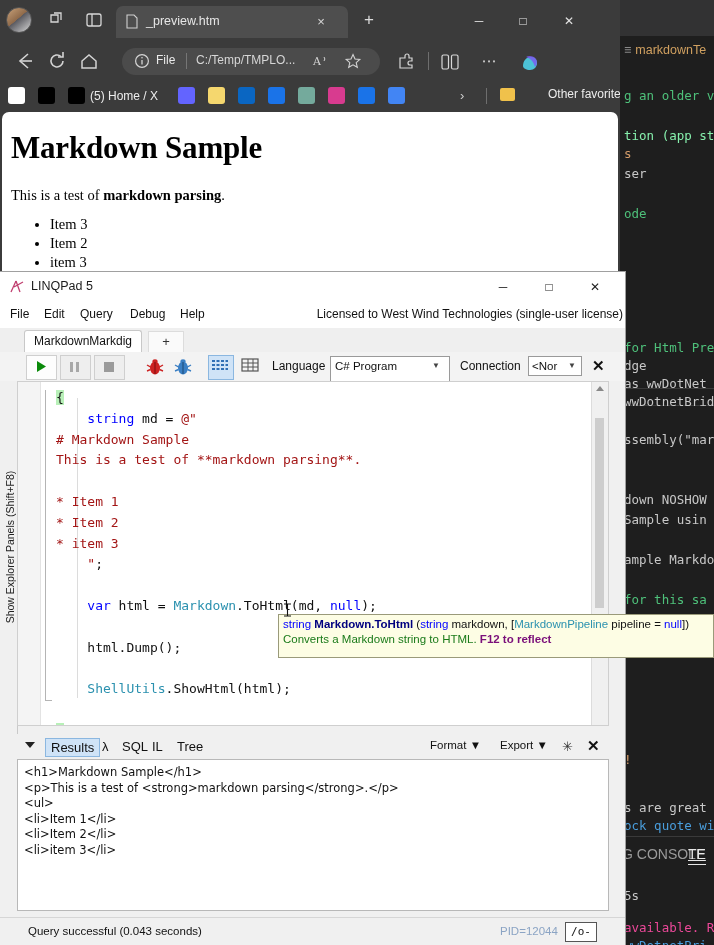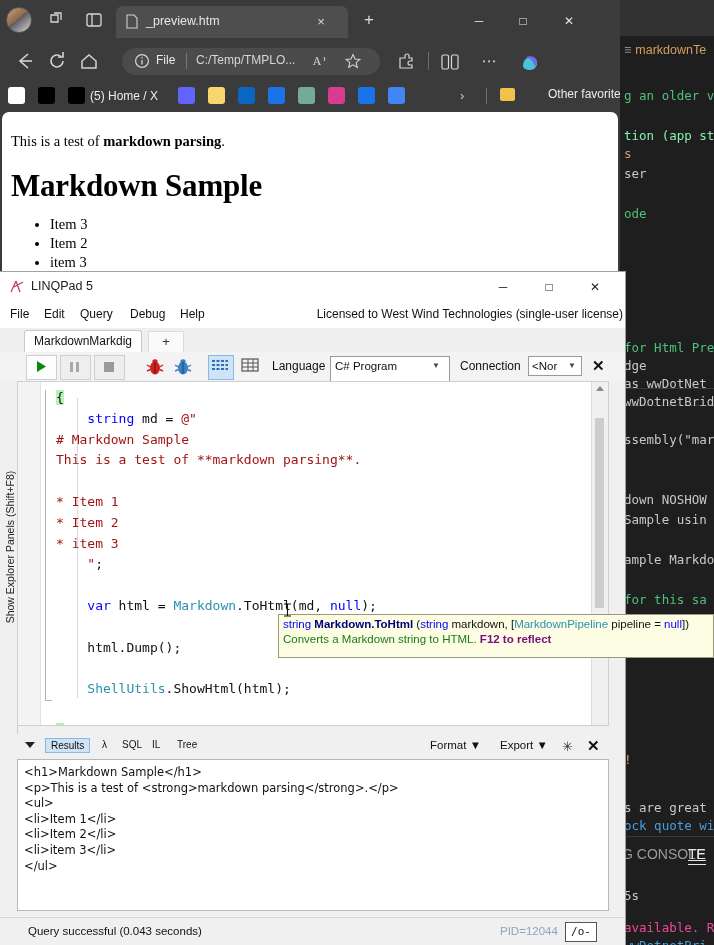--- a/index.html
+++ b/index.html
@@ -151,21 +151,21 @@
   #tt-l1{font-size:11.5px;white-space:nowrap;color:#111;}
   #tt-l2{font-size:11.5px;white-space:nowrap;color:#1a7a1a;margin-top:3px;}
   .tt-kw{color:#0000ff;} .tt-typ{color:#2b91af;} .tt-b{font-weight:bold;color:#00007f;}
   .tt-f12{color:#7a0f7a;font-weight:bold;}
   #tt-cursor{position:absolute;left:283px;top:603px;z-index:31;width:9px;height:14px;}
 
   
   #lp-restb{position:absolute;left:17px;top:462px;width:592px;height:25px;background:#f0f0f0;}
   #res-caret{position:absolute;left:8px;top:8px;width:0;height:0;border-left:5px solid transparent;
      border-right:5px solid transparent;border-top:6px solid #222;}
-  .res-tab{position:absolute;top:4px;font-size:10px;color:#111;padding:1px 5px;}
+  .res-tab{position:absolute;top:4px;font-size:13px;color:#111;padding:1px 5px;}
   #res-tab-results{background:#cfe3f7;border:1px solid #8bb7e0;}
   #res-format{position:absolute;left:413px;top:5px;font-size:11.5px;color:#111;}
   #res-export{position:absolute;left:483px;top:5px;font-size:11.5px;color:#111;}
   #res-sparkle{position:absolute;left:545px;top:5px;font-size:13px;color:#333;}
   #res-close{position:absolute;left:570px;top:3px;font-size:15px;font-weight:bold;color:#111;}
 
   #lp-results{position:absolute;left:17px;top:487px;width:592px;height:152px;background:#fff;
      border:1px solid #b8b8b8;box-sizing:border-box;overflow:hidden;}
   .resline{font-family:"DejaVu Sans", sans-serif;font-size:11.5px;color:#111;white-space:pre;
      margin-left:6px;line-height:15.6px;}
@@ -326,22 +326,22 @@
       <div class="fav" style="left: 328px;"><div class="fav-ico" style="background: rgb(216, 59, 143); display: inline-block; vertical-align: middle;"></div></div>
       <div class="fav" style="left: 358px;"><div class="fav-ico" style="background: rgb(26, 115, 232); display: inline-block; vertical-align: middle;"></div></div>
       <div class="fav" style="left: 388px;"><div class="fav-ico" style="background: rgb(66, 133, 244); display: inline-block; vertical-align: middle;"></div></div>
       <div id="fav-overflow">›</div>
       <div id="fav-div"></div>
       <div id="fav-other-ico"></div>
       <div id="fav-other" style="left: 548px;">Other favorites</div>
     </div>
 
   <div id="edge-content">
+    <div id="md-h1">Markdown Sample</div>
     <div id="md-p"><span>This is a test of </span><b>markdown parsing</b><span>.</span></div>
-    <div id="md-h1">Markdown Sample</div>
     <ul id="md-ul">
         <li>Item 3</li>
         <li>Item 2</li>
         <li>item 3</li>
       </ul>
   </div>
 </div>
 
 <div id="linqpad">
   <div id="lp-title">
@@ -492,21 +492,20 @@
       <div class="res-tab" style="left: 155px;">Tree</div>
     </div>
 
   <div id="lp-results">
       <div class="resline" id="res-first">&lt;h1&gt;Markdown Sample&lt;/h1&gt;</div>
       <div class="resline">&lt;p&gt;This is a test of &lt;strong&gt;markdown parsing&lt;/strong&gt;.&lt;/p&gt;</div>
       <div class="resline">&lt;ul&gt;</div>
       <div class="resline">&lt;li&gt;Item 1&lt;/li&gt;</div>
       <div class="resline">&lt;li&gt;Item 2&lt;/li&gt;</div>
       <div class="resline">&lt;li&gt;item 3&lt;/li&gt;</div>
-      <div class="resline">&lt;/ul&gt;</div>
     </div>
 
   <div id="lp-rightgrip"></div>
 
   <div id="lp-status">
     <div id="st-text">Query successful  (0.043 seconds)</div>
     <div id="st-pid">PID=12044</div>
     <div id="st-o">/o-</div>
   </div>
 </div>

